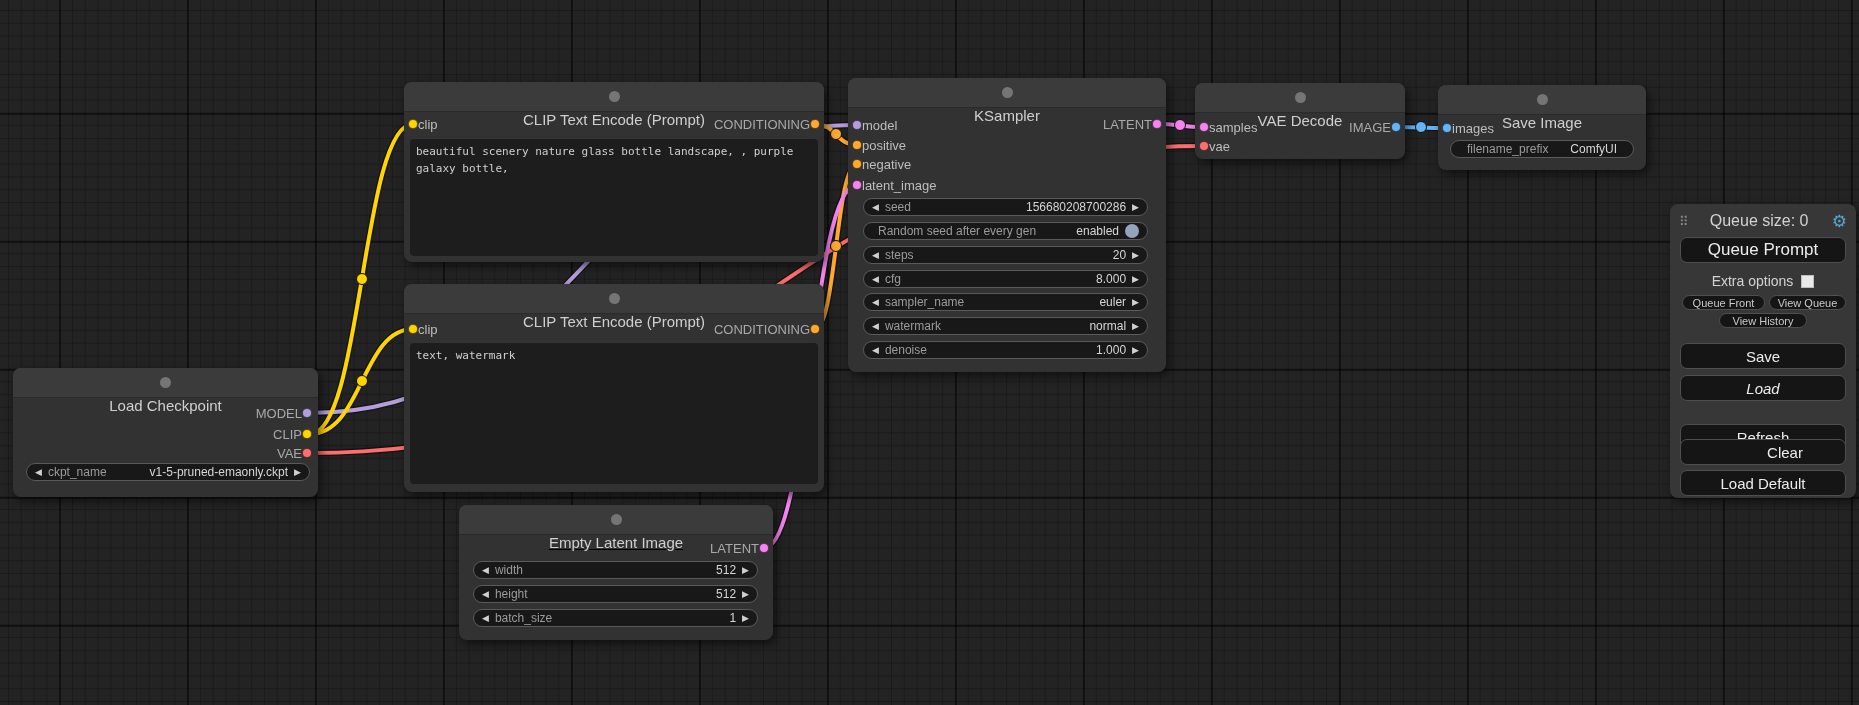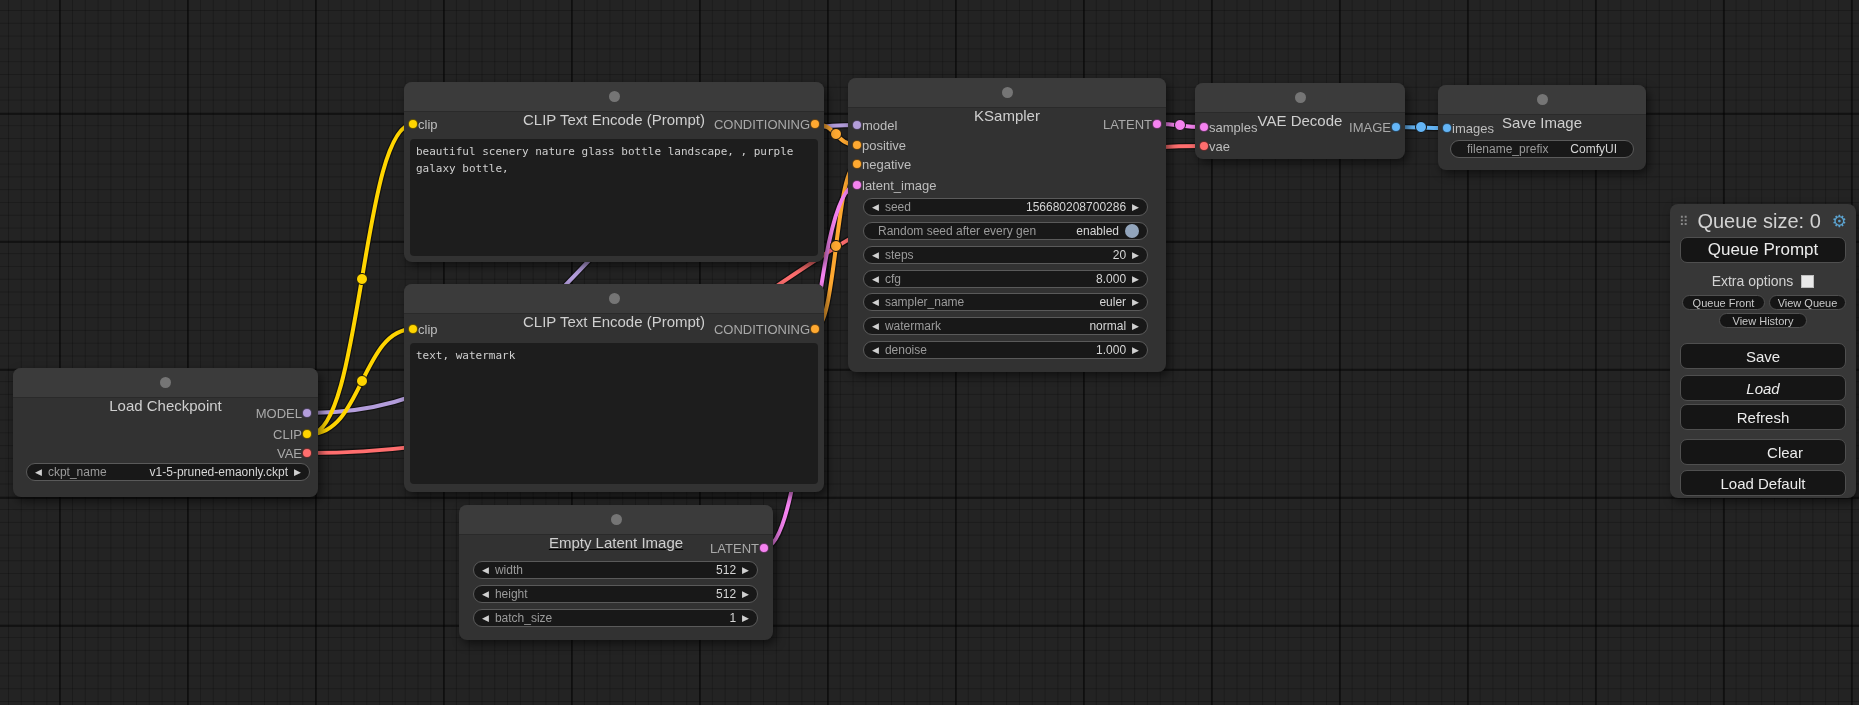--- a/index.html
+++ b/index.html
@@ -47,21 +47,21 @@
   .pill .toggle-dot { width:14px; height:14px; border-radius:50%; background:#92a5bc; flex:0 0 auto; }
   
   .menu {
     position:absolute; z-index:3; left:1670px; top:204px; width:186px; height:294px;
     background:#373737; border-radius:8px; box-shadow:3px 4px 10px rgba(0,0,0,0.55);
     color:#cfcfcf;
   }
   .menu-header { position:absolute; left:0; right:0; top:6px; height:22px;
     display:flex; align-items:center; padding:0 9px; }
   .drag-handle { color:#8a8a8a; font-size:13px; letter-spacing:-2px; }
-  .queue-size { flex:1; text-align:center; font-size:20px; color:#d2d2d2; }
+  .queue-size { flex:1; text-align:center; font-size:16px; color:#d2d2d2; }
   .gear { color:#5ba3d0; font-size:17px; line-height:1; cursor:pointer; }
   .mbtn {
     position:absolute; left:10px; width:166px; height:26px; background:#151515;
     border:1px solid #4f4f4f; border-radius:7px; color:#ececec;
     display:flex; align-items:center; justify-content:center; cursor:pointer;
     font-family:"Liberation Sans", sans-serif;
   }
   .mbtn.big { font-size:15px; }
   .mbtn.qp  { font-size:17px; }
   .sbtn {
@@ -308,16 +308,16 @@
   <div class="mbtn qp" style="top:33px;">Queue Prompt</div>
   <div class="extra-row">
     <span>Extra options</span>
     <span class="checkbox"></span>
   </div>
   <div class="sbtn" style="left:12px; top:91px; width:83px;">Queue Front</div>
   <div class="sbtn" style="left:99px; top:91px; width:77px;">View Queue</div>
   <div class="sbtn" style="left:49px; top:109px; width:88px;">View History</div>
   <div class="mbtn big" style="top:139px;">Save</div>
   <div class="mbtn big" style="top:171px;font-style:italic;">Load</div>
-  <div class="mbtn big" style="top:200px;">Refresh</div>
+  <div class="mbtn big" style="top:220px;">Refresh</div>
   <div class="mbtn big" style="top:235px;padding-left:44px;">Clear</div>
   <div class="mbtn big" style="top:266px;">Load Default</div>
 </div>
 
 </body></html>

